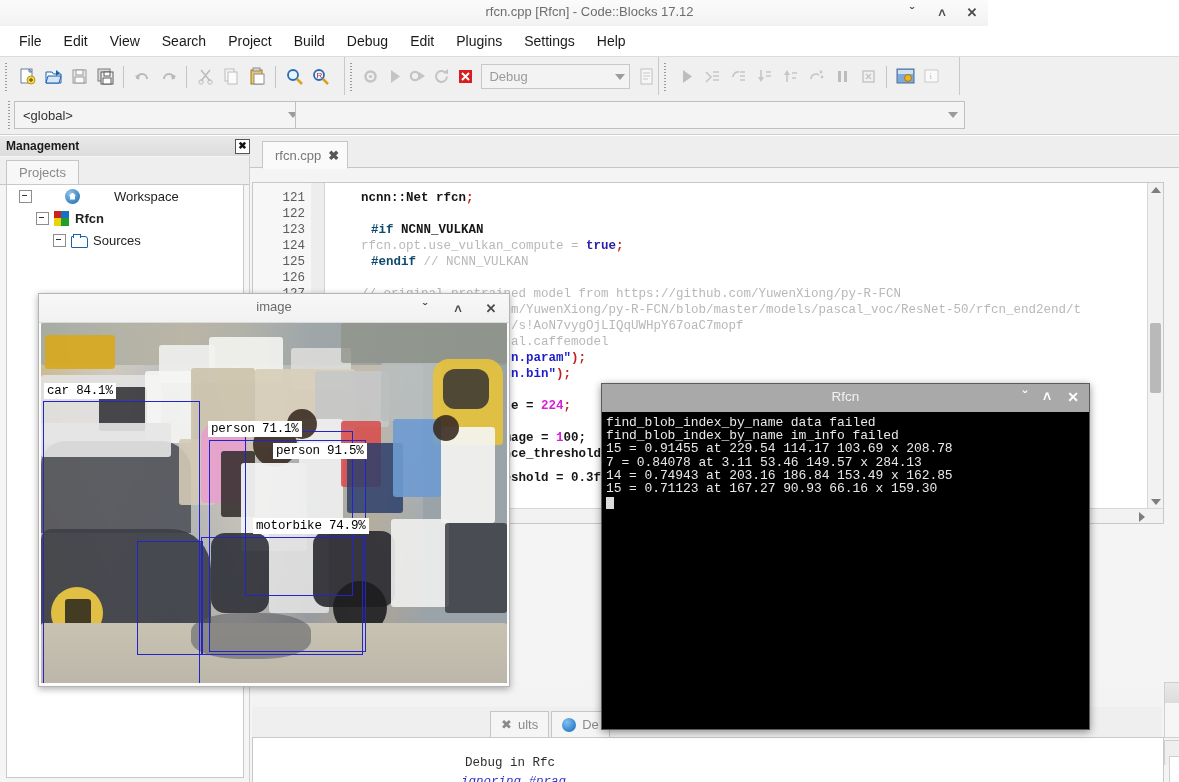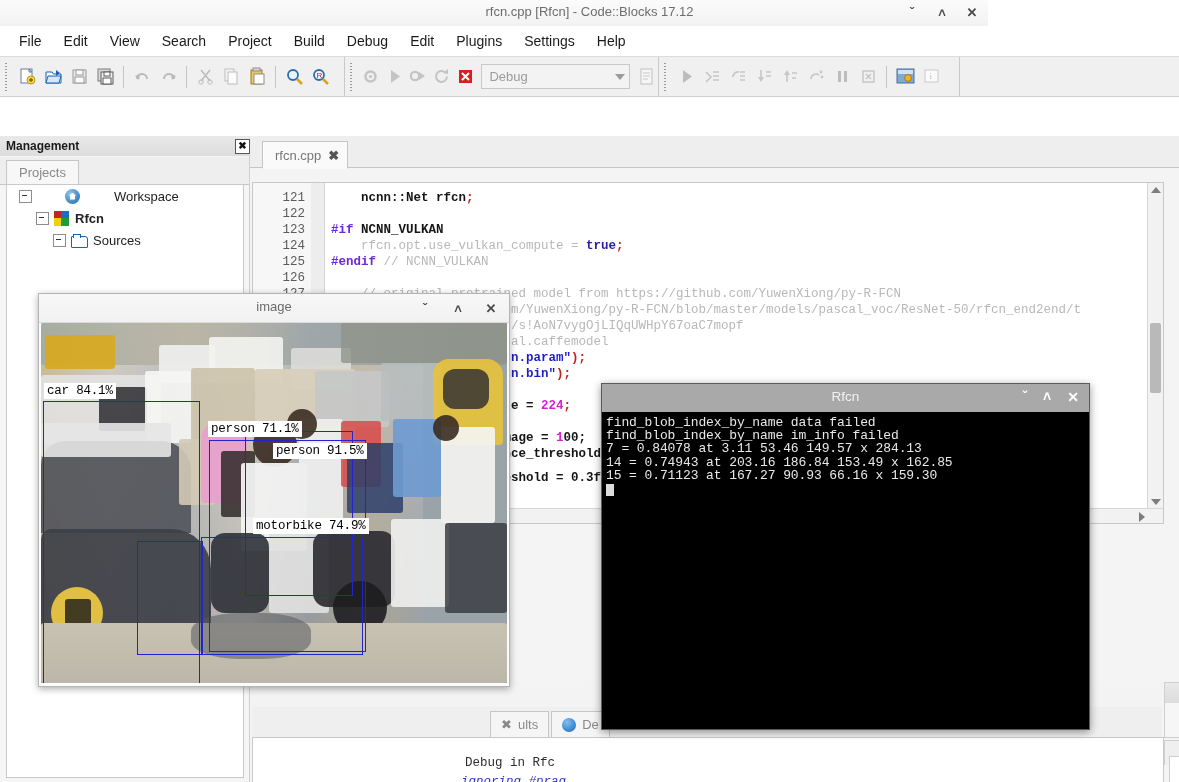--- a/index.html
+++ b/index.html
@@ -143,21 +143,21 @@
     background:#ffffff; border:1px solid #c8c8c8; overflow:hidden;
     font-family:"Liberation Mono", monospace;
   }
   .gutter { position:absolute; left:0; top:0; width:58px; height:100%;
             background:#f7f7f7; border-right:1px solid #e0e0e0; }
   .gutter2 { position:absolute; left:58px; top:0; width:13px; height:100%;
             background:#ededed; border-right:1px solid #d4d4d4; }
   .lnum { position:absolute; right:6px; font-size:12.5px; color:#5c5c5c; font-family:"Liberation Mono",monospace; }
   .codeline { position:absolute; left:78px; white-space:pre; font-size:12.5px;
               font-family:"Liberation Mono", monospace; }
-  .kw-pre { color:#6d28d9; font-weight:bold; }
+  .kw-pre { color:#0c4a6e; font-weight:bold;margin-left:40px; }
   .kw-blue { color:#2b1ea8; font-weight:bold; }
   .tok { color:#151515; font-weight:bold; }
   .cmt { color:#b8b8b8; }
   .str { color:#1e1ec8; font-weight:bold; }
   .punc { color:#c41d1d; font-weight:bold; }
   .num { color:#d81fd8; font-weight:bold; }
 
   .vscroll { position:absolute; right:0; top:0; width:15px; height:100%; background:#f2f2f2;
              border-left:1px solid #d6d6d6; }
   .vthumb { position:absolute; left:2px; top:140px; width:11px; height:70px; background:#b9b9b9; border-radius:2px;}
@@ -460,20 +460,31 @@
       </div>
       <div class="tbtn">
         <svg width="19" height="19" viewBox="0 0 19 19">
             <rect x="3" y="3" width="13" height="12" fill="#fafafa" stroke="#cacaca"></rect>
             <text x="7.5" y="12" font-size="9" fill="#c0c0c0" font-family="Liberation Serif, serif">i</text>
           </svg>
       </div>
     </div>
   </div>
 
+  <div class="scopebar">
+    <div class="grip" style="position:absolute;left:3px;top:5px;"></div>
+    <div class="scope-combo">
+      <span>&lt;global&gt;</span>
+      <span class="combo-arrow"></span>
+    </div>
+    <div class="scope-combo2">
+      <span style="flex:1"></span>
+      <span class="combo-arrow"></span>
+    </div>
+  </div>
 
   <div class="mgmt">
     <div class="mgmt-header">
       <span>Management</span>
       <div class="panel-close">✖</div>
     </div>
     <div class="mgmt-tabs">
       <div class="mgmt-tab">Projects</div>
     </div>
     <div class="mgmt-tree">
@@ -651,20 +662,21 @@
       <div class="t">Rfcn</div>
       <div class="term-btns">
         <div class="term-btn">ˇ</div>
         <div class="term-btn">˄</div>
         <div class="term-btn">✕</div>
       </div>
     </div>
     <div class="term-body">
       <div class="termline">find_blob_index_by_name data failed</div>
       <div class="termline">find_blob_index_by_name im_info failed</div>
+      <div class="termline">15 = 0.91455 at 229.54 114.17 103.69 x 208.78</div>
       <div class="termline">7 = 0.84078 at 3.11 53.46 149.57 x 284.13</div>
       <div class="termline">14 = 0.74943 at 203.16 186.84 153.49 x 162.85</div>
       <div class="termline">15 = 0.71123 at 167.27 90.93 66.16 x 159.30</div>
       <div class="termline"><span class="cursor"></span></div>
     </div>
   </div>
 
 </div>
 
 </body></html>

